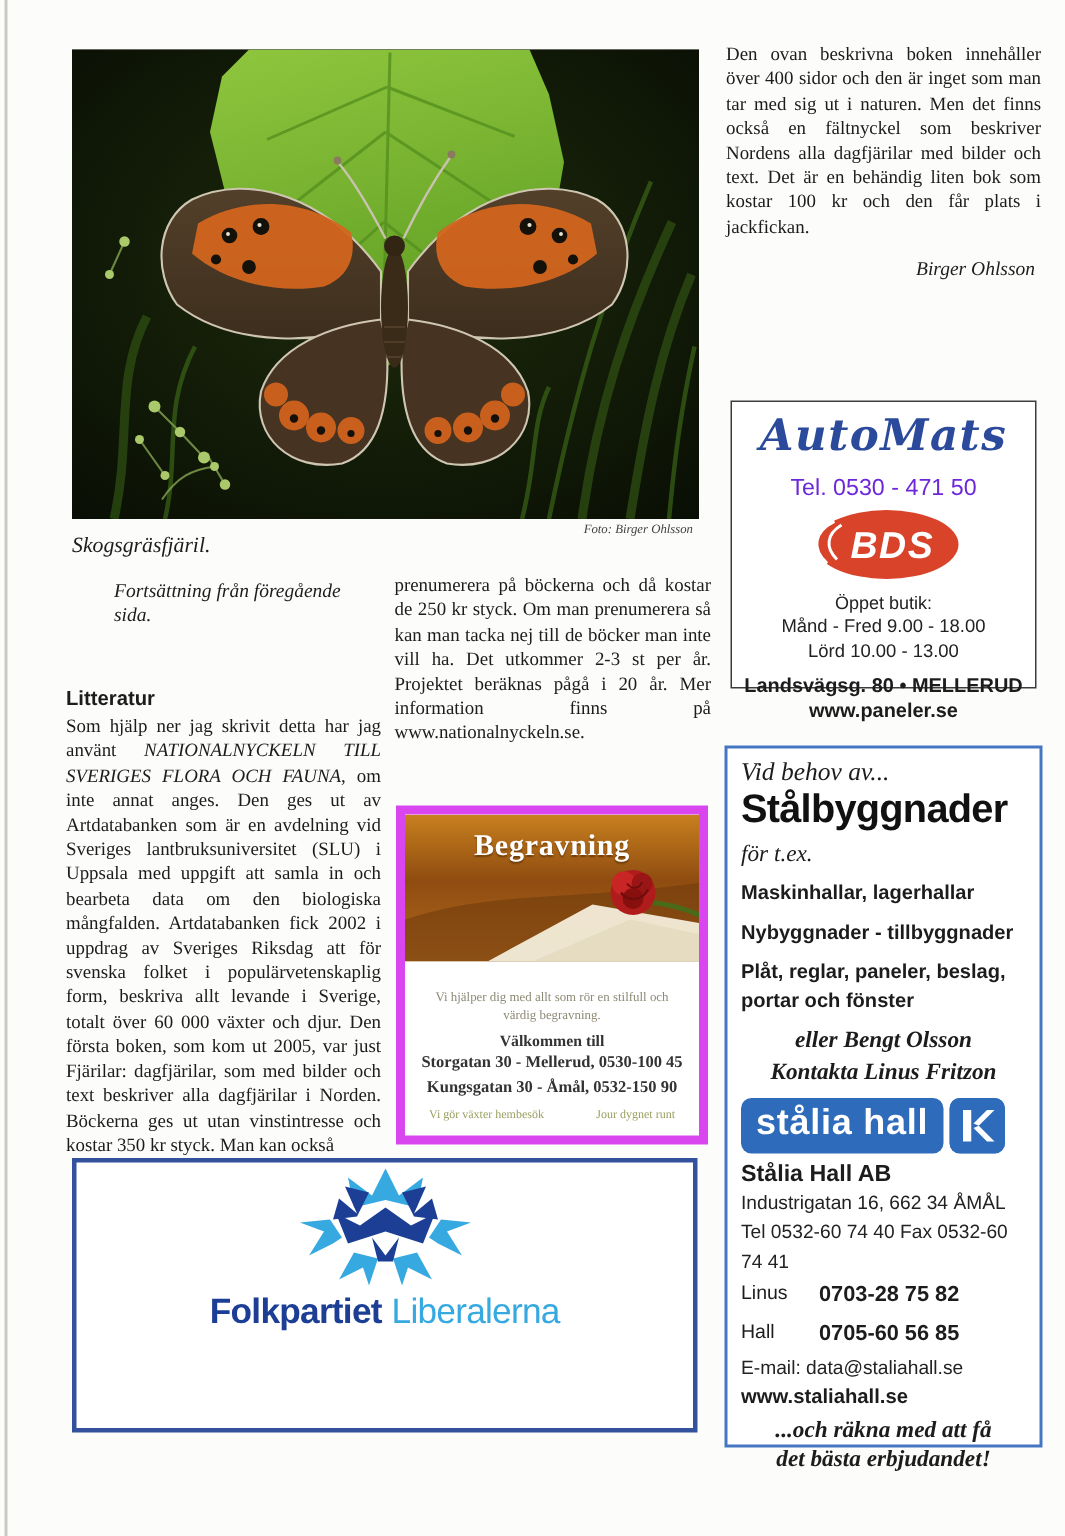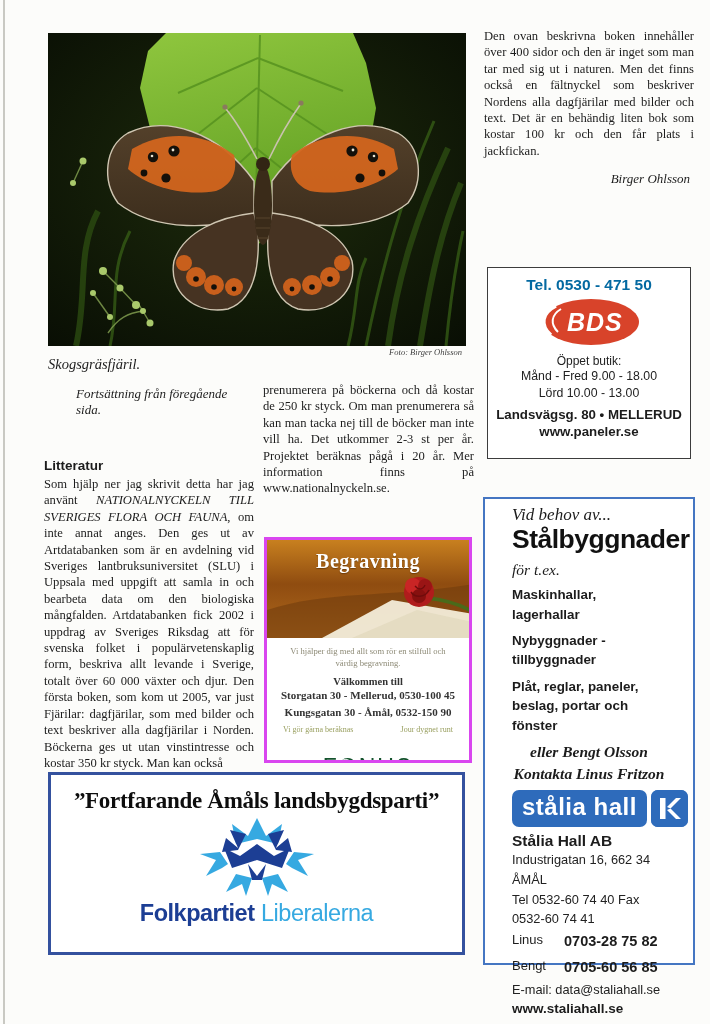--- a/index.html
+++ b/index.html
@@ -27,49 +27,49 @@
   .col-mid { position:absolute; left:263px; top:382px; width:211px; }
   .col-right-text { position:absolute; left:484px; top:28px; width:210px; }
   .byline { text-align:right; font-style:italic; font-size:13px; margin-top:12px; padding-right:4px; }
 
   
   .automats { position:absolute; left:487px; top:267px; width:204px; height:192px;
     border:1px solid #3c3c3c; background:#fff; text-align:center;
     font-family:"Liberation Sans", sans-serif; padding-top:7px; }
   .am-logo { font-family:"DejaVu Serif", serif; font-style:italic; font-weight:bold;
     font-size:29px; color:#2b4a9b; letter-spacing:1px; line-height:1.05; }
-  .am-tel { color:#0369a1; font-weight:bold; font-size:15.5px; margin-top:1px; }
+  .am-tel { color:#6d28d9; font-weight:normal; font-size:15.5px; margin-top:12px; }
   .am-bds { margin:3px auto 0; width:104px; height:50px; }
   .am-open { font-size:12px; color:#222; margin-top:7px; }
   .am-hours { font-size:12.3px; color:#222; line-height:1.35; }
   .am-addr { font-weight:bold; font-size:13.3px; margin-top:6px; }
   .am-web { font-weight:bold; font-size:13.3px; margin-top:2px; }
 
   
   .fonus { position:absolute; left:264px; top:537px; width:208px; height:226px;
-    border:3px solid #d946ef; background:#fff; text-align:center; overflow:hidden; }
+    border:6px solid #d946ef; background:#fff; text-align:center; overflow:hidden; }
   .fonus-head { position:relative; width:100%; height:98px; }
   .fonus-head svg { display:block; }
   .fonus-title { position:absolute; left:0; top:10px; width:100%; text-align:center;
     color:#fff; font-weight:bold; font-size:20px; letter-spacing:0.5px;
     font-family:"Liberation Serif", serif; text-shadow:0 1px 1px rgba(60,30,0,.5); }
-  .fonus-intro { font-size:8.6px; color:#8d8a76; line-height:1.4; margin-top:7px; padding:0 14px; }
+  .fonus-intro { font-size:8.6px; color:#8d8a76; line-height:1.4; margin-top:17px; padding:0 14px; }
   .fonus-welcome { font-size:10.5px; font-weight:bold; color:#333; margin-top:7px; }
   .fonus-addr { font-size:11px; font-weight:bold; color:#333; line-height:1.5; }
   .fonus-notes { display:flex; justify-content:space-between; padding:0 16px;
     font-size:8px; color:#9aa061; margin-top:5px; }
   .fonus-logo { position:relative; display:inline-block; margin-top:20px;
     font-family:Liberation Sans, sans-serif; font-size:23px; letter-spacing:2px; color:#14532d; }
   .fonus-ring { position:absolute; left:15px; top:5px; width:15px; height:15px;
     border:1.5px solid #fff; border-radius:50%; background:rgba(255,255,255,.0);
     box-shadow:inset 0 0 0 1px #3a3a3a; }
 
   
   .stalia { position:absolute; left:483px; top:497px; width:212px; height:468px;
-    border:2px solid #4576c2; background:#fff; padding:6px 27px 0;
+    border:2px solid #4576c2; background:#fff; padding:6px 9px 0;
     font-family:"Liberation Sans", sans-serif; }
   .st-intro { font-family:"Liberation Serif", serif; font-style:italic; font-size:17px; }
   .st-headline { font-weight:bold; font-size:26.5px; letter-spacing:-0.5px; color:#111; line-height:1.1; }
   .st-forex { font-family:"Liberation Serif", serif; font-style:italic; font-size:15.5px; margin:7px 0 6px; }
   .st-item { font-weight:bold; font-size:13.4px; line-height:1.45; margin-bottom:7px; }
   .st-contact { font-family:"Liberation Serif", serif; font-weight:bold; font-style:italic;
     font-size:15.5px; text-align:center; line-height:1.25; margin-top:2px; }
   .st-logo-row { display:flex; align-items:stretch; gap:4px; margin:7px 0 5px;text-align:center; }
   .st-logo-box { background:#2e6bbb; color:#fff; border-radius:7px; padding:3px 10px 5px;
     font-weight:bold; font-size:24px; letter-spacing:0.5px; flex:0 0 auto; }
@@ -235,20 +235,21 @@
   <div class="col-mid">
     <p class="body-text">prenumerera på böckerna och då kostar de 250 kr styck. Om man prenumerera så kan man tacka nej till de böcker man inte vill ha. Det utkommer 2-3 st per år. Projektet beräknas pågå i 20 år. Mer information finns på www.nationalnyckeln.se.</p>
   </div>
 
   <div class="col-right-text">
     <p class="body-text">Den ovan beskrivna boken innehåller över 400 sidor och den är inget som man tar med sig ut i naturen. Men det finns också en fältnyckel som beskriver Nordens alla dagfjärilar med bilder och text. Det är en behändig liten bok som kostar 100 kr och den får plats i jackfickan.</p>
     <div class="byline">Birger Ohlsson</div>
   </div>
 
   <div class="automats">
+    <div class="am-logo">AutoMats</div>
     <div class="am-tel">Tel. 0530 - 471 50</div>
     <div class="am-bds">
       <svg width="104" height="50" viewBox="0 0 104 50">
         <ellipse cx="54" cy="25" rx="48" ry="23" fill="#d8432a"></ellipse>
         <path d="M14,38 C3,28 5,16 19,9" stroke="#fff" stroke-width="3.2" fill="none"></path>
         <path d="M21,35 C13,27 14,18 24,12" stroke="#fff" stroke-width="2" fill="none"></path>
         <text x="30" y="34" font-family="Liberation Sans, sans-serif" font-size="25" font-weight="bold" font-style="italic" fill="#fff" letter-spacing="1">BDS</text>
       </svg>
     </div>
     <div class="am-open">Öppet butik:</div>
@@ -280,21 +281,21 @@
         <path d="M144,52 C148,58 158,58 162,50" stroke="#700c0c" stroke-width="1.6" fill="none"></path>
         <path d="M148,46 C151,50 156,50 158,45" stroke="#700c0c" stroke-width="1.3" fill="none"></path>
       </svg>
       <div class="fonus-title">Begravning</div>
     </div>
     <div class="fonus-intro">Vi hjälper dig med allt som rör en stilfull och värdig begravning.</div>
     <div class="fonus-welcome">Välkommen till</div>
     <div class="fonus-addr">Storgatan 30 - Mellerud, 0530-100 45</div>
     <div class="fonus-addr">Kungsgatan 30 - Åmål, 0532-150 90</div>
     <div class="fonus-notes">
-      <span>Vi gör gärna beräknas</span>
+      <span>Vi gör växter hembesök</span>
       <span>Jour dygnet runt</span>
     </div>
     <div class="fonus-logo">
       <span>FONUS</span>
       <span class="fonus-ring"></span>
     </div>
     
   </div>
 
   <div class="stalia">
@@ -318,33 +319,32 @@
       </div>
     </div>
     <div class="st-company">Stålia Hall AB</div>
     <div class="st-line">Industrigatan 16, 662 34 ÅMÅL</div>
     <div class="st-line">Tel 0532-60 74 40  Fax 0532-60 74 41</div>
     <div class="st-crow">
       <span class="st-cname">Linus</span>
       <span class="st-cphone">0703-28 75 82</span>
     </div>
     <div class="st-crow">
-      <span class="st-cname">Bengt</span>
+      <span class="st-cname">Hall</span>
       <span class="st-cphone">0705-60 56 85</span>
     </div>
     <div class="st-line">E-mail: data@staliahall.se</div>
     <div class="st-web">www.staliahall.se</div>
     <div class="st-tag">
       <span>...och räkna med att få</span><br>
       <span>det bästa erbjudandet!</span>
     </div>
   </div>
 
   <div class="fp-ad">
-    <div class="fp-headline">”Fortfarande Åmåls landsbygdsparti”</div>
     <div class="fp-flower">
       <svg width="130" height="82" viewBox="0 0 130 82">
         <g fill="#36a9e1">
           <path d="M65,2 L74,20 L90,8 L86,28 L65,23 L44,28 L40,8 L56,20 Z"></path>
           <path d="M30,52 L14,60 L24,44 L8,38 L28,36 L36,48 Z"></path>
           <path d="M100,52 L116,60 L106,44 L122,38 L102,36 L94,48 Z"></path>
           <path d="M44,58 L34,76 L50,68 L54,80 L60,62 Z"></path>
           <path d="M86,58 L96,76 L80,68 L76,80 L70,62 Z"></path>
         </g>
         <g fill="#1c3e94">

